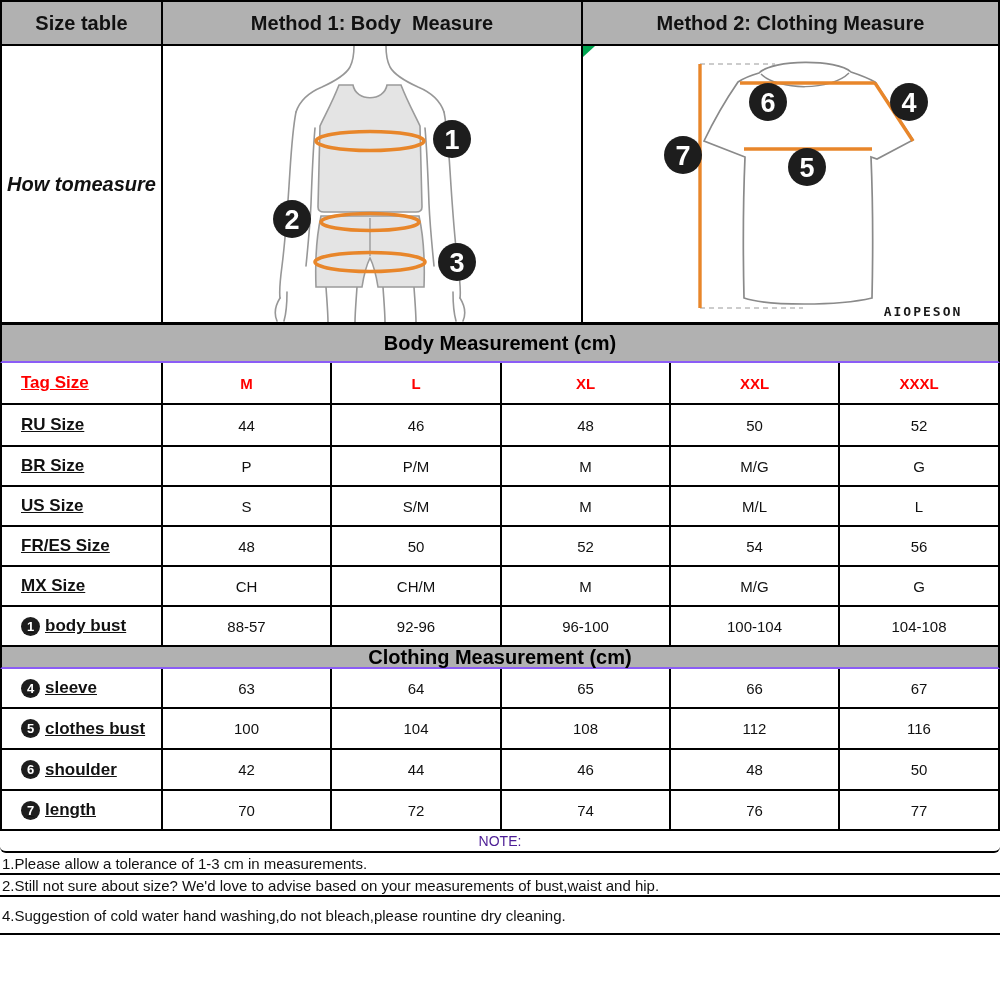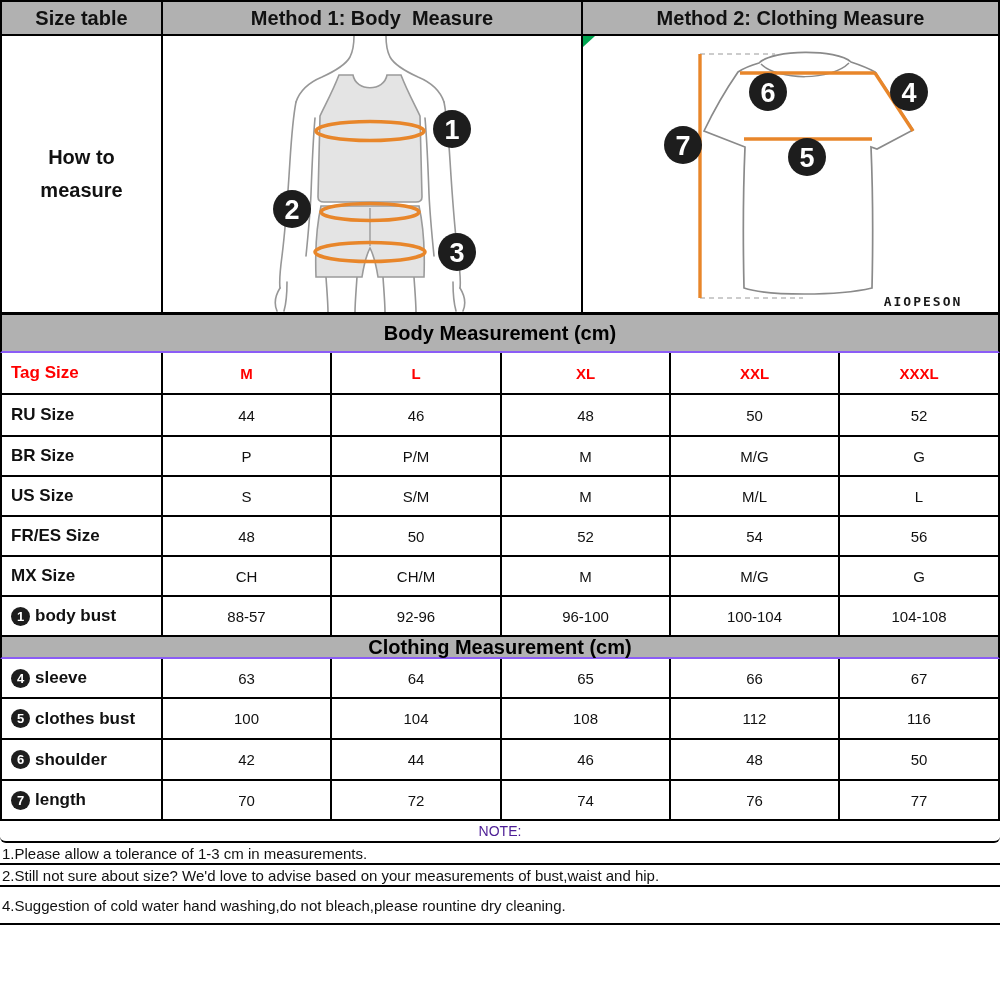--- a/index.html
+++ b/index.html
@@ -8,21 +8,21 @@
     position:relative;
     width:1000px; height:1000px;
     background:#ffffff;
     font-family:"Liberation Sans", sans-serif;
     color:#111;
     overflow:hidden;
   }
   .bordered { border-left:2px solid #000; border-right:2px solid #000; }
 
   
-  .h36{height:36px}.h279{height:279px}.h38{height:38px}.h39{height:22px}
+  .h36{height:46px}.h279{height:279px}.h38{height:38px}.h39{height:22px}
   .h40{height:40px}.h41{height:41px}.h42{height:42px}.h7{height:7px}
 
   
   .top-row {
     display:grid; grid-template-columns:161px 420px 415px;
     background:#b1b1b1;
     border-top:2px solid #000; border-bottom:2px solid #000;
   }
   .top-row .cell {
     display:flex; align-items:center; justify-content:center;
@@ -32,22 +32,22 @@
   .top-row .cell:last-child { border-right:none; }
 
   
   .illus-row {
     display:grid; grid-template-columns:161px 420px 415px;
     border-bottom:3px solid #000;
   }
   .illus-row .icell { border-right:2px solid #000; position:relative; overflow:hidden; background:#fff; }
   .illus-row .icell:last-child { border-right:none; }
   .howto {
-    display:flex; flex-direction:column; align-items:center; justify-content:center;
-    font-weight:bold; font-size:20px; line-height:1.65;
+    display:flex; flex-direction:row; align-items:center; justify-content:center;
+    font-weight:bold; font-size:20px; line-height:1.65;font-style:italic;
   }
 
   
   .bar {
     background:#b1b1b1;
     display:flex; align-items:center; justify-content:center;
     font-weight:bold; font-size:20px; color:#000;
     border-bottom:2px solid #8b5cf6;
   }
 
@@ -55,21 +55,21 @@
   .trow {
     display:grid; grid-template-columns:161px 169px 170px 169px 169px 158px;
     border-bottom:2px solid #000;
     background:#fff;
   }
   .trow .c {
     display:flex; align-items:center; justify-content:center;
     font-size:15px; border-right:2px solid #000; overflow:hidden;
   }
   .trow .c:last-child { border-right:none; }
-  .trow .lbl { justify-content:flex-start; padding-left:9px; font-weight:bold; font-size:17px; }
+  .trow .lbl { justify-content:flex-start; padding-left:19px; font-weight:bold; font-size:17px;text-decoration:underline; }
   .red { color:#ff0000; }
   .hdr { font-weight:bold; font-size:17px; }
 
   .num-badge {
     display:inline-flex; align-items:center; justify-content:center;
     width:19px; height:19px; border-radius:50%;
     background:#1d1d1d; color:#fff;
     font-size:13px; font-weight:bold;
     margin-right:5px; flex:none;
   }

